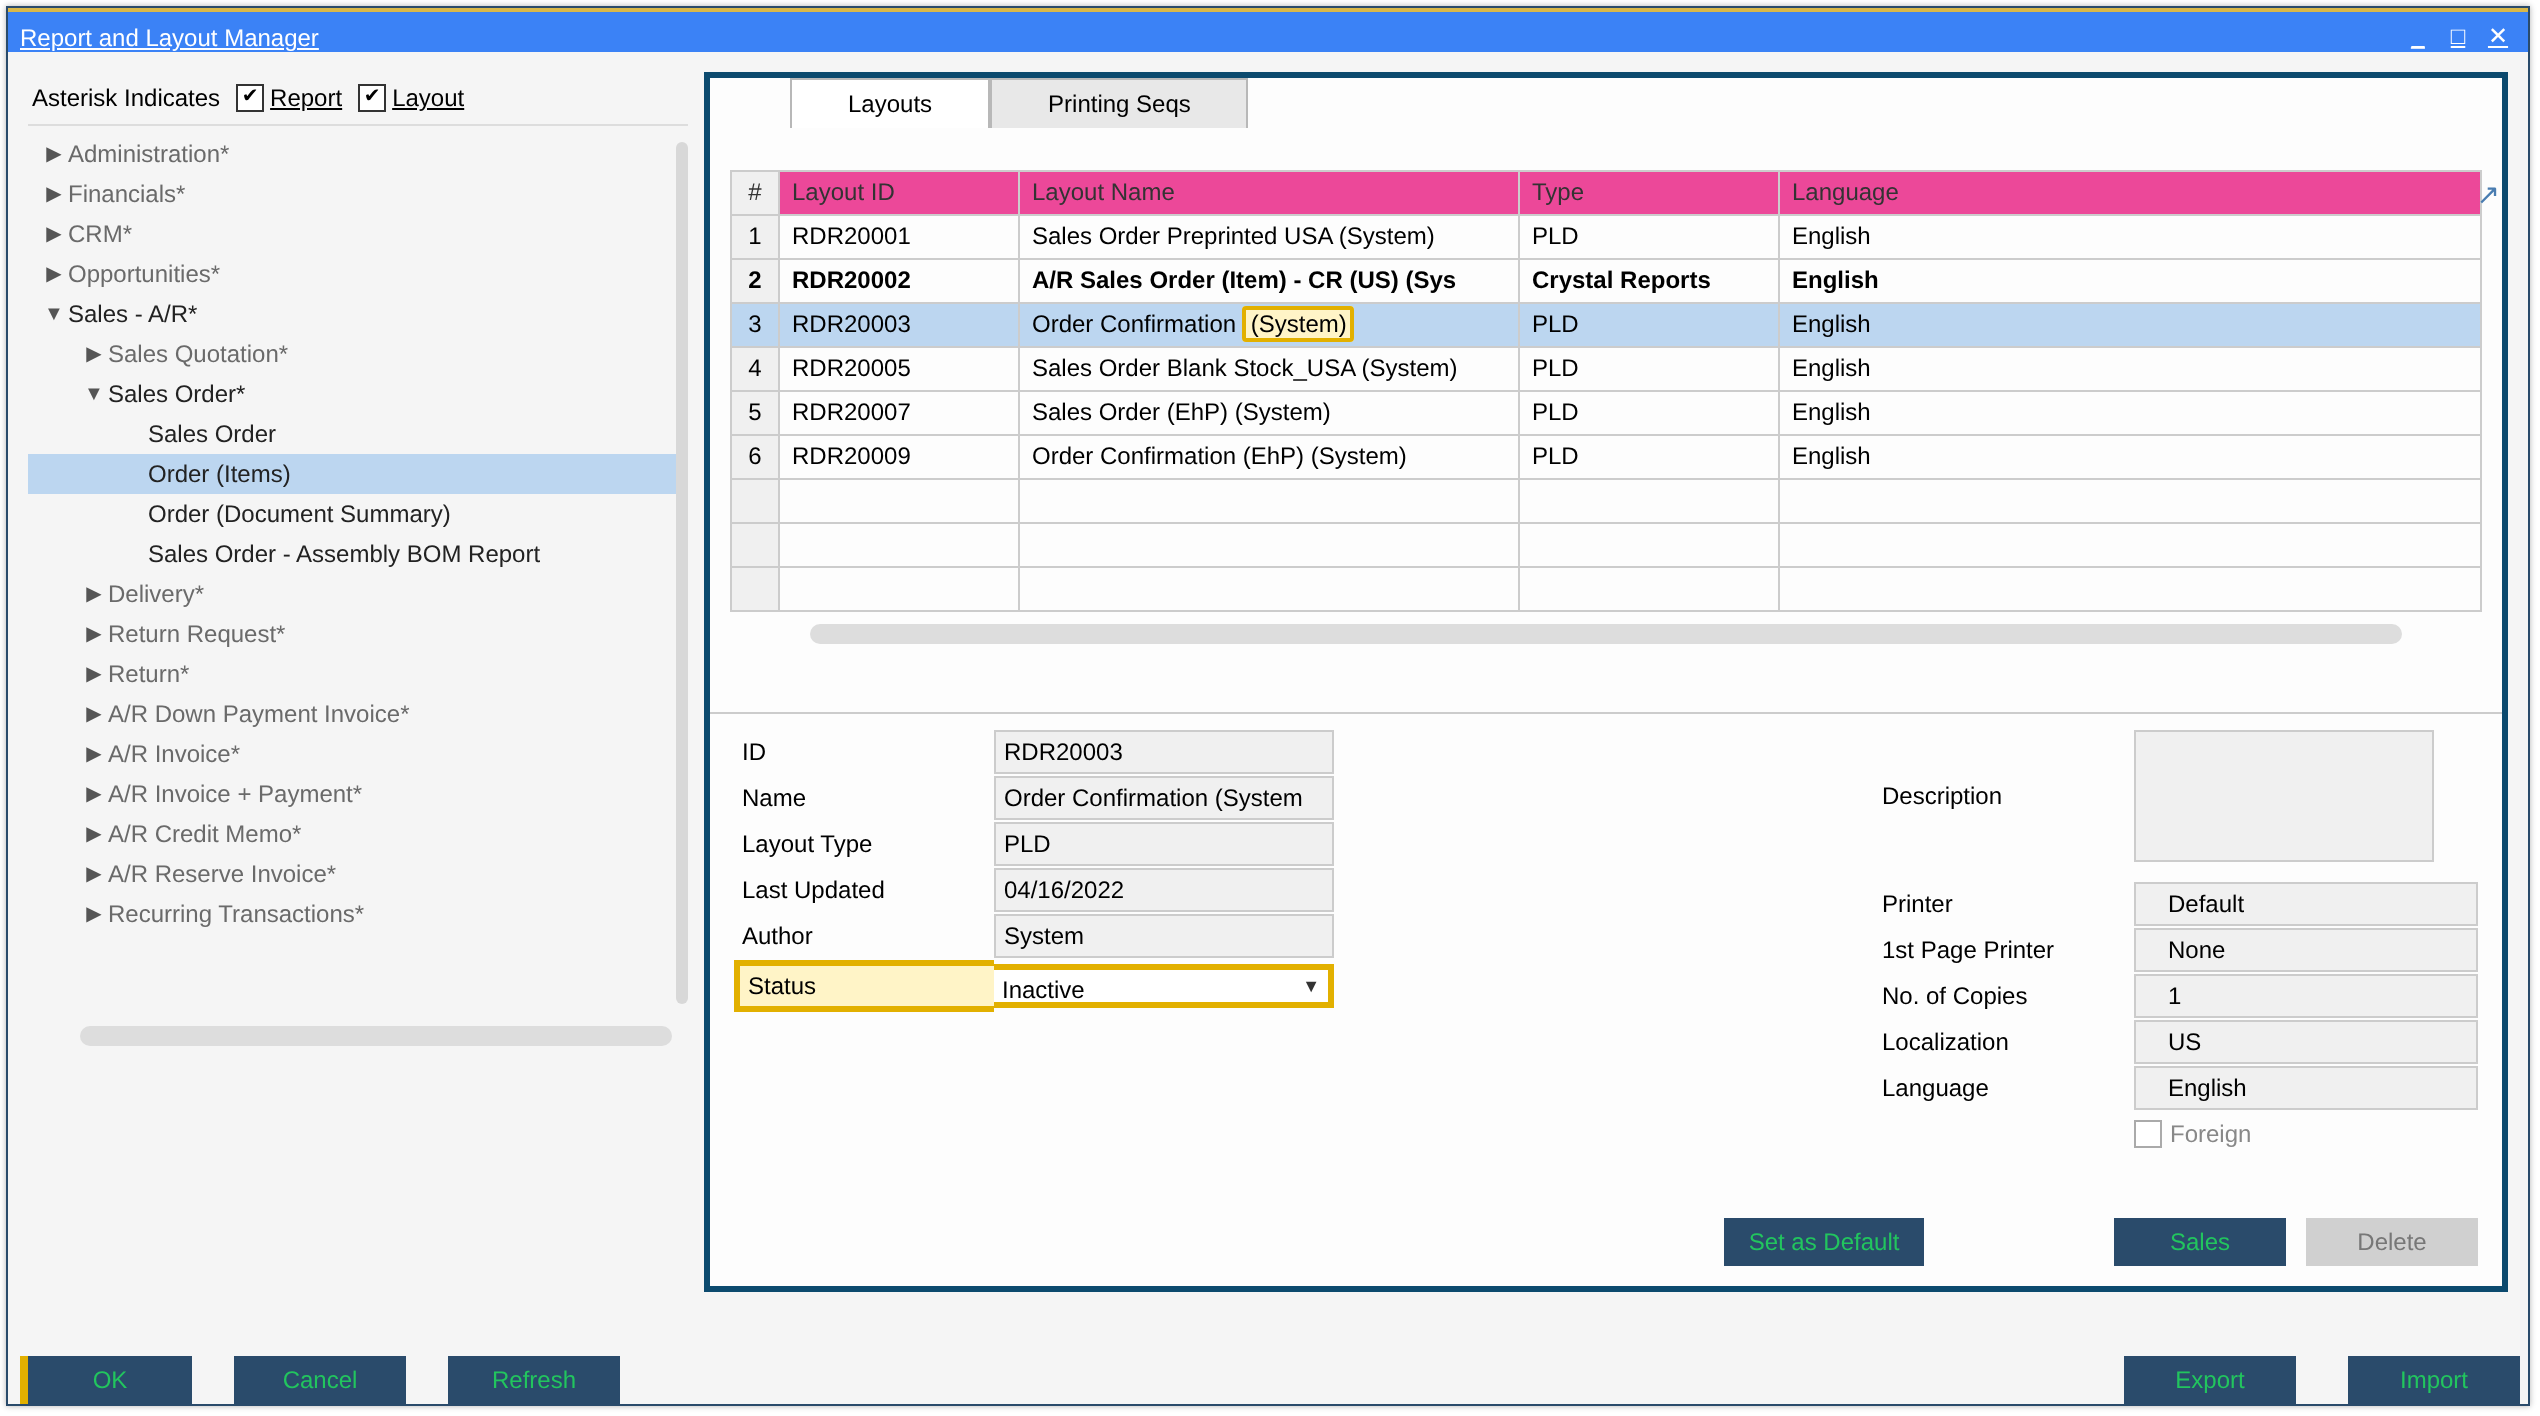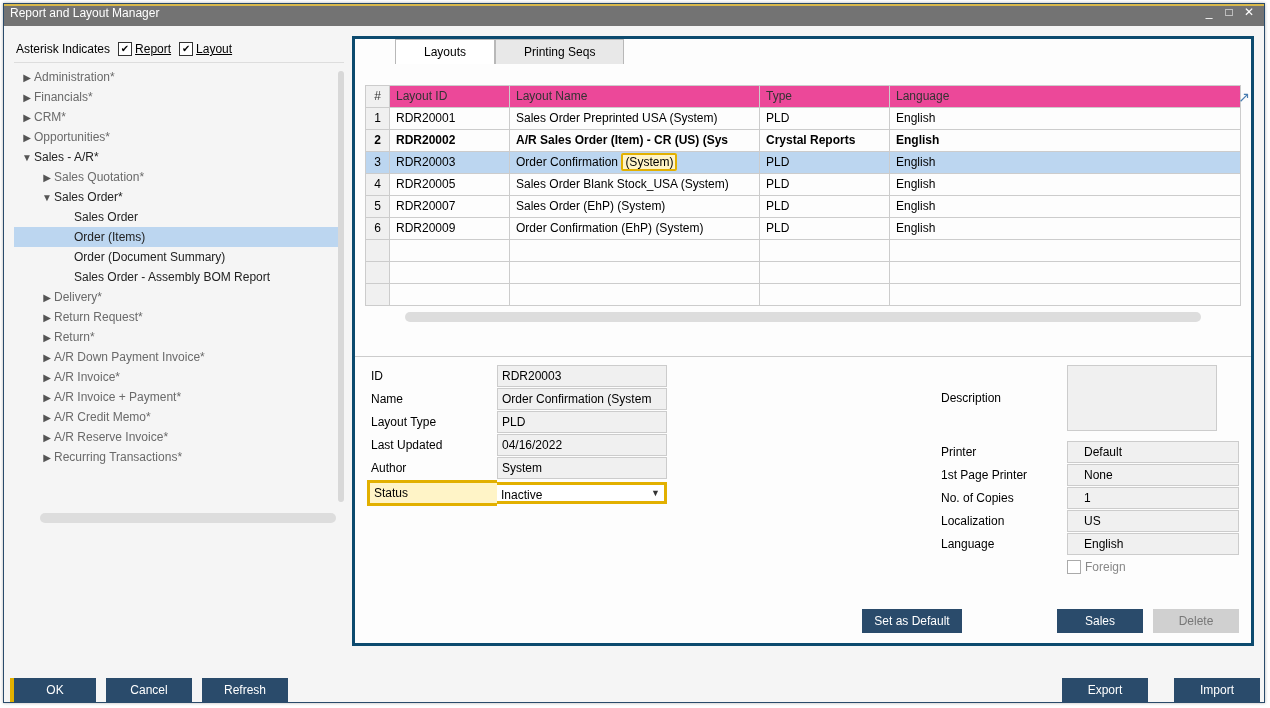--- a/index.html
+++ b/index.html
@@ -1,18 +1,18 @@
 <!DOCTYPE html>
 <html><head>
 <meta charset="utf-8">
 <style>
 * { box-sizing: border-box; margin: 0; padding: 0; font-family: Tahoma, Arial, sans-serif; font-size: 12px; }
 body { background: #fff; padding: 0; width: 1270px; height: 708px; position: relative; }
 .window { width: 1262px; height: 700px; margin: 3px; border: 1px solid #2a4b6b; background: #f5f5f5; box-shadow: 0 0 3px rgba(0,0,0,0.3); }
-.titlebar { background: #737373; color: #fff; height: 22px; display: flex; align-items: flex-start; padding: 0 6px; border-top: 2px solid #d9b84a; }
+.titlebar { background: #3b82f6; color: #fff; height: 22px; display: flex; align-items: flex-end; padding: 0 6px; border-top: 2px solid #d9b84a; text-decoration: underline; }
 .titlebar .title { flex: 1; font-size: 12px; }
 .titlebar .wbtn { width: 18px; height: 14px; color: #fff; text-align: center; line-height: 12px; cursor: pointer; margin-left: 2px; font-family: sans-serif; }
 .content { padding: 10px; display: flex; gap: 8px; height: calc(100% - 22px - 46px); }
 .left-pane { width: 330px; display: flex; flex-direction: column; }
 .left-tabs { display: flex; }
 .left-tab { flex: 1; text-align: center; padding: 5px 0; border: 1px solid #b8b8b8; background: #e8e8e8; cursor: pointer; }
 .left-tab.active { background: #fff; border-bottom-color: #fff; }
 .mnemonic { text-decoration: underline; }
 .filter-row { display: flex; align-items: center; gap: 8px; padding: 6px 0; border-bottom: 1px solid #ddd; }
 .filter-row .lbl { padding-left: 2px; }
@@ -57,28 +57,28 @@
 .det-row .dv { width: 170px; border: 1px solid #ccc; background: #f0f0f0; padding: 3px 4px; height: 22px; }
 .det-row.hl .dl { border: 3px solid #e2b000; background: #fff4c7; border-right: none; }
 .det-row.hl .dv { border: 3px solid #e2b000; background: #fff; border-left: none; position: relative; }
 .det-row.hl .dv .dd { position:absolute; right:4px; top:3px; font-size:9px; color:#333; }
 .detail-right { margin-left: auto; }
 .det-row.plain .dl { width: 130px; }
 .det-row.plain .dv2 { width: 172px; padding: 3px 16px; border: 1px solid #ccc; background: #f0f0f0; height: 22px; }
 .desc-box { width: 150px; height: 66px; border: 1px solid #ccc; background: #f0f0f0; }
 .foreign-row { padding: 4px 0 0 130px; display: flex; align-items: center; gap: 4px; color: #888; }
 .foreign-row .chkbox { border-color: #aaa; }
-.btn { background: #2a4b6b; color: #ffffff; border: none; padding: 5px 0; width: 86px; text-align: center; cursor: pointer; font-size: 12px; }
+.btn { background: #2a4b6b; color: #22c55e; border: none; padding: 5px 0; width: 86px; text-align: center; cursor: pointer; font-size: 12px; }
 .btn.wide { width: 100px; }
 .btn.disabled { background: #d0d0d0; color: #777; cursor: default; }
 .btn.accent { border-left: 4px solid #e2b000; }
 .detail-btn-row { display: flex; gap: 12px; padding: 10px 12px; justify-content: space-between; }
 .detail-btn-row .left, .detail-btn-row .right { display: flex; gap: 10px; }
 .bottom-bar { position: absolute; bottom: 6px; left: 10px; right: 10px; display: flex; gap: 10px; }
-.bottom-bar .left-g { display: flex; gap: 10px; }
+.bottom-bar .left-g { display: flex; gap: 21px; }
 .bottom-bar .right-g { margin-left: auto; display: flex; gap: 26px; }
 </style>
 </head>
 <body>
 
 <div class="window">
   <div class="titlebar">
     <span class="title">Report and Layout Manager</span>
     <span class="wbtn">_</span>
     <span class="wbtn">□</span>

